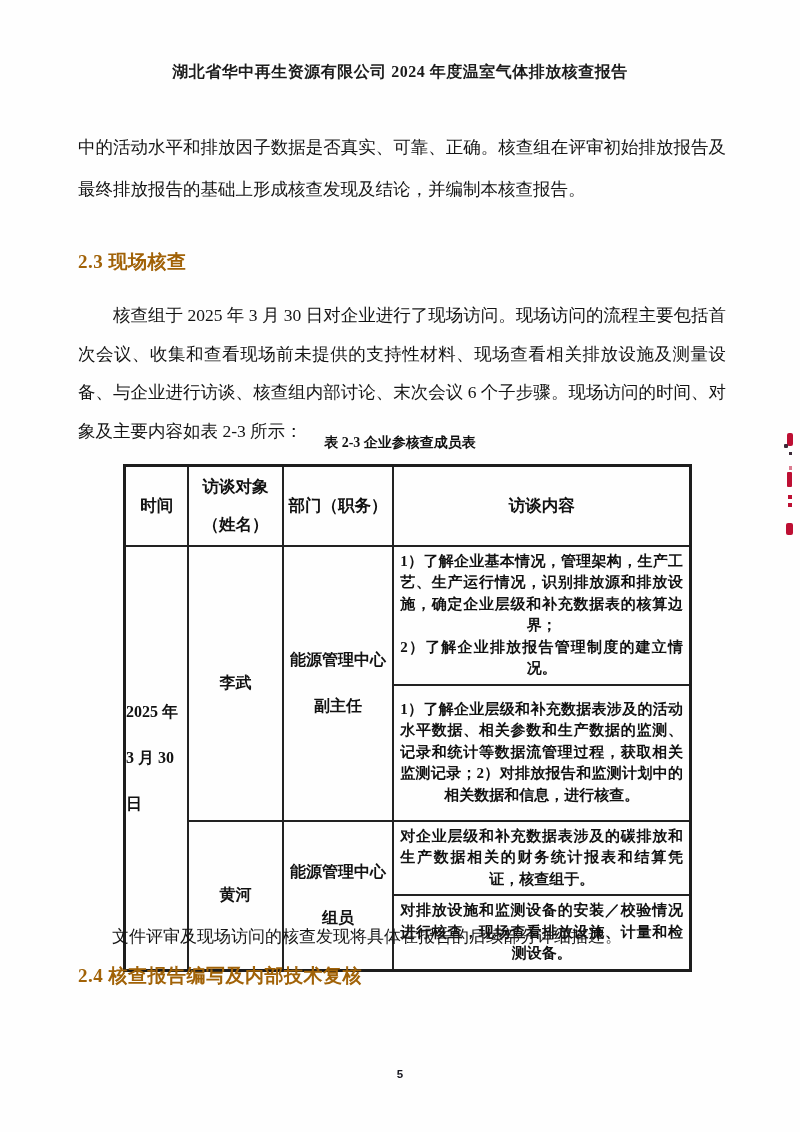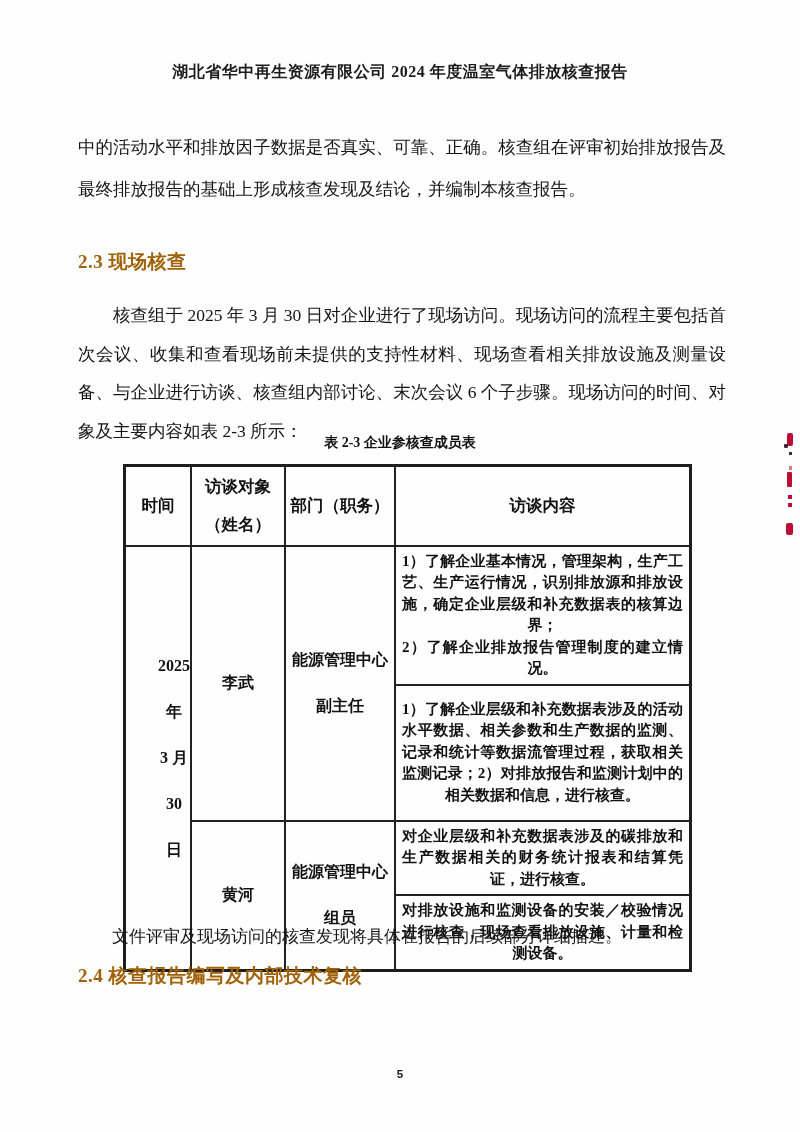--- a/index.html
+++ b/index.html
@@ -56,21 +56,21 @@
     border:2px solid #222; vertical-align:middle;
   }
   table.members { border:3px solid #1d1d1d; }
   tr.hrow  { height:80px; }
   tr.r1    { height:104px; }
   tr.r2    { height:136px; }
   tr.r3    { height:66px; }
   tr.r4    { height:62px; }
   th.hcell { font-size:16.5px; text-align:center; font-weight:bold; }
   th.hcell.preline { line-height:38px; }
-  td.time  { font-size:16px; text-align:center; line-height:46px;padding-left:32px; }
+  td.time  { font-size:16px; text-align:left; line-height:46px; }
   td.name  { font-size:16px; text-align:center;margin-top:13px; }
   td.dept  { font-size:16px; text-align:center; line-height:46px; }
   .preline { white-space:pre-line; }
   td.content { padding:4px 6px; }
   td.content .item {
     font-size:15px; line-height:21.5px;
     text-align:justify; text-justify:inter-ideograph;
     text-align-last:center;
   }
 
@@ -135,21 +135,21 @@
       <tr class="r2">
         <td class="content">
           <div class="item">1）了解企业层级和补充数据表涉及的活动水平数据、相关参数和生产数据的监测、记录和统计等数据流管理过程，获取相关监测记录；2）对排放报告和监测计划中的相关数据和信息，进行核查。</div>
         </td>
       </tr>
       <tr class="r3">
         <td class="name" rowspan="2">黄河</td>
         <td class="dept preline" rowspan="2">能源管理中心
 组员</td>
         <td class="content">
-          <div class="item">对企业层级和补充数据表涉及的碳排放和生产数据相关的财务统计报表和结算凭证，进行核查。</div>
+          <div class="item">对企业层级和补充数据表涉及的碳排放和生产数据相关的财务统计报表和结算凭证，核查组于。</div>
         </td>
       </tr>
       <tr class="r4">
         <td class="content">
           <div class="item">对排放设施和监测设备的安装／校验情况进行核查，现场查看排放设施、计量和检测设备。</div>
         </td>
       </tr>
     </tbody>
   </table>
 

